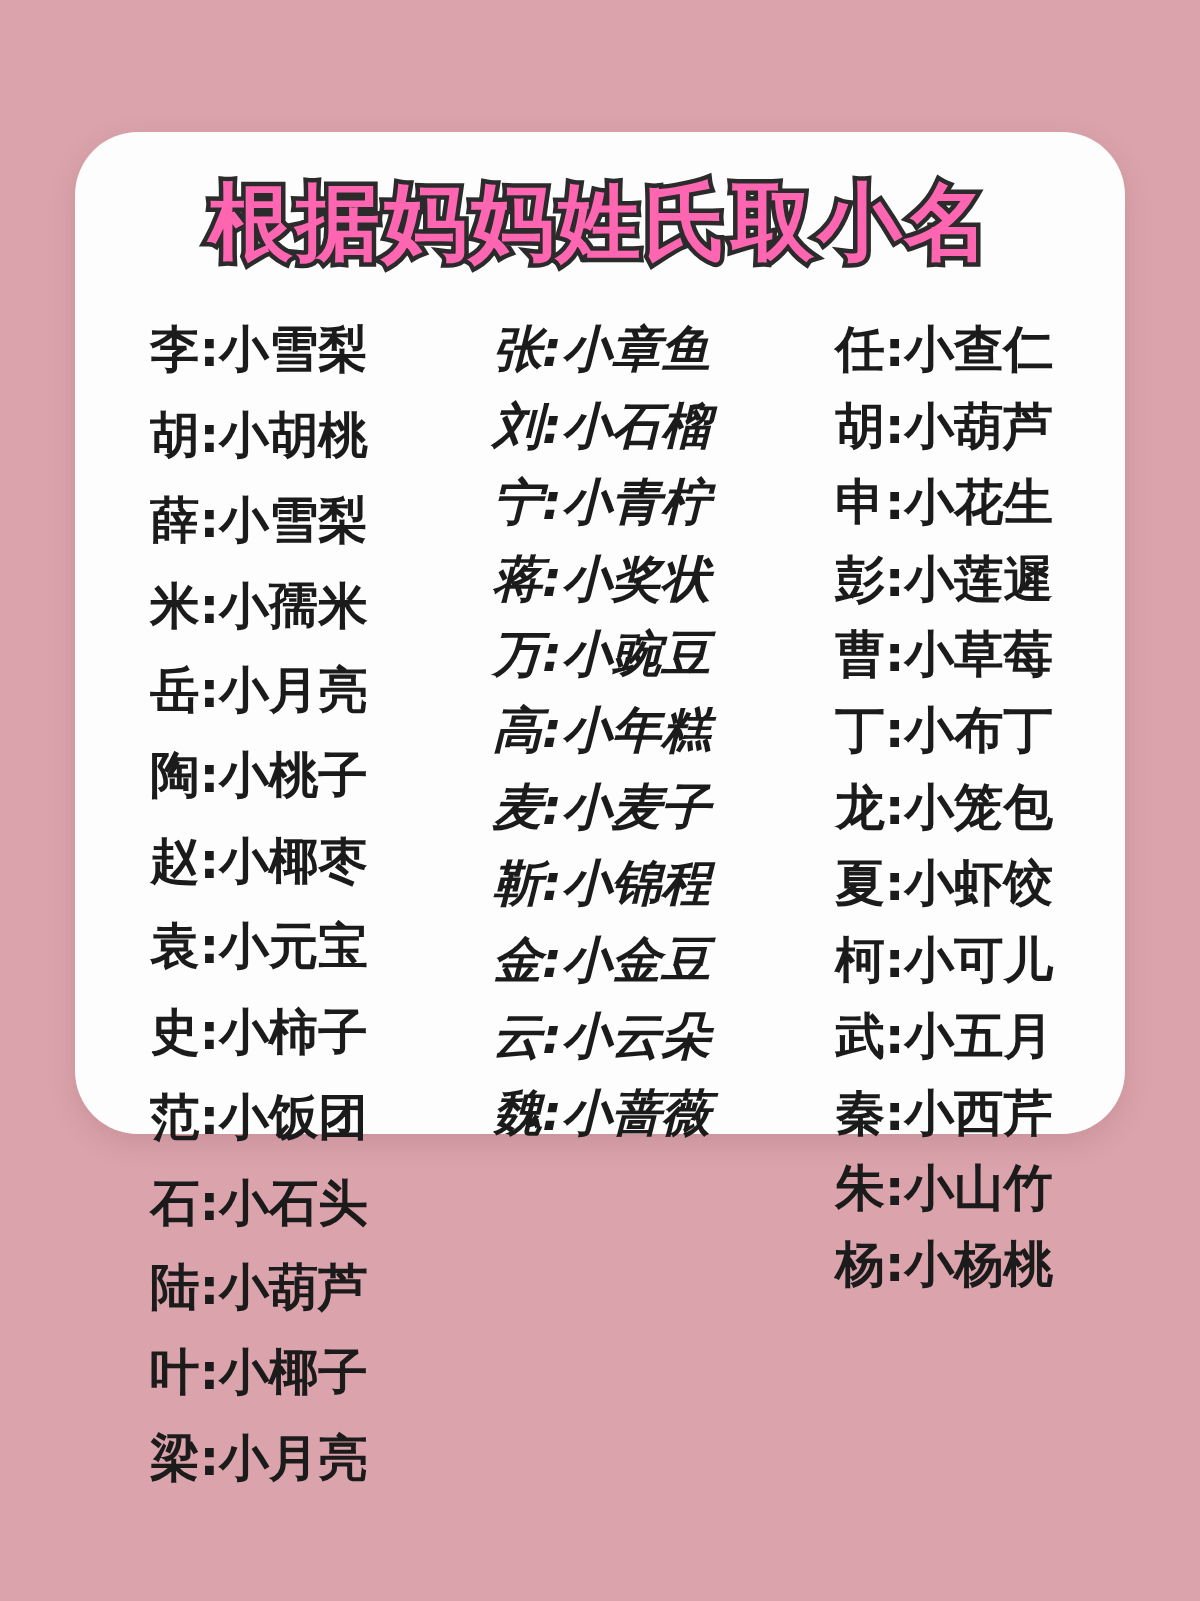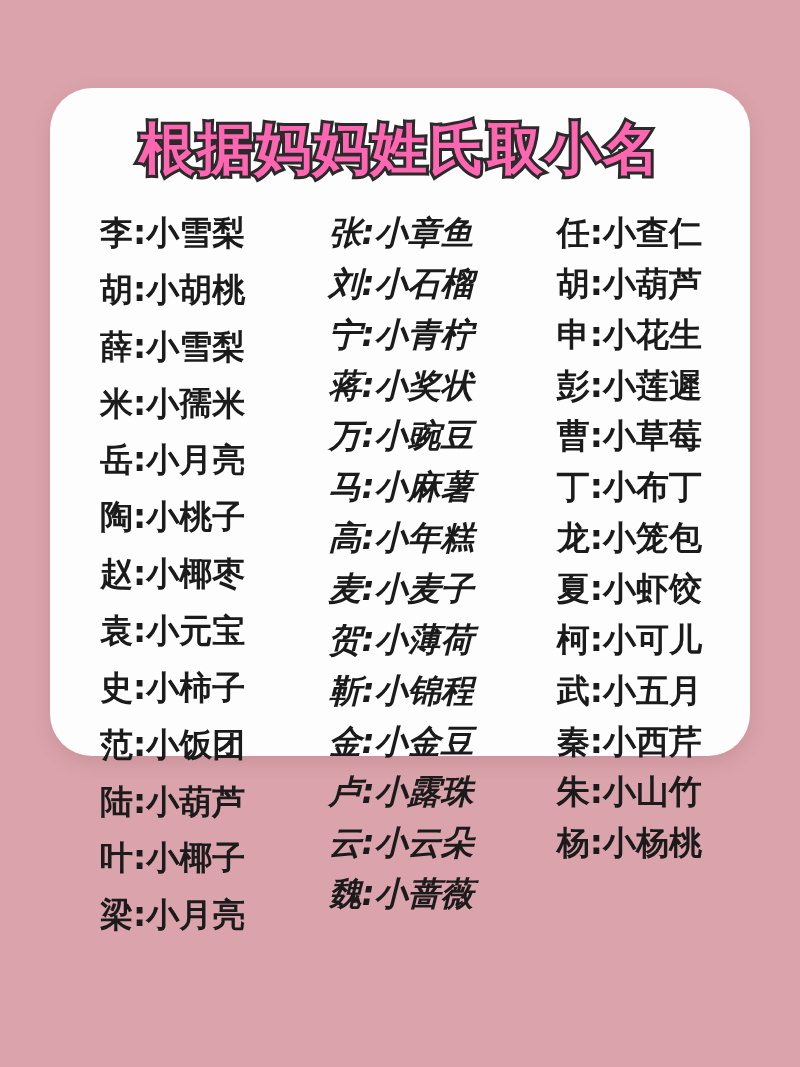--- a/index.html
+++ b/index.html
@@ -80,38 +80,36 @@
       <div class="entry">李:小雪梨</div>
       <div class="entry">胡:小胡桃</div>
       <div class="entry">薛:小雪梨</div>
       <div class="entry">米:小孺米</div>
       <div class="entry">岳:小月亮</div>
       <div class="entry">陶:小桃子</div>
       <div class="entry">赵:小椰枣</div>
       <div class="entry">袁:小元宝</div>
       <div class="entry">史:小柿子</div>
       <div class="entry">范:小饭团</div>
+      <div class="entry">石:小石头</div>
       <div class="entry">陆:小葫芦</div>
       <div class="entry">叶:小椰子</div>
       <div class="entry">梁:小月亮</div>
     </div>
 
     <div class="column col-2">
       <div class="entry">张:小章鱼</div>
       <div class="entry">刘:小石榴</div>
       <div class="entry">宁:小青柠</div>
       <div class="entry">蒋:小奖状</div>
       <div class="entry">万:小豌豆</div>
-      <div class="entry">马:小麻薯</div>
       <div class="entry">高:小年糕</div>
       <div class="entry">麦:小麦子</div>
-      <div class="entry">贺:小薄荷</div>
       <div class="entry">靳:小锦程</div>
       <div class="entry">金:小金豆</div>
-      <div class="entry">卢:小露珠</div>
       <div class="entry">云:小云朵</div>
       <div class="entry">魏:小蔷薇</div>
     </div>
 
     <div class="column col-3">
       <div class="entry">任:小查仁</div>
       <div class="entry">胡:小葫芦</div>
       <div class="entry">申:小花生</div>
       <div class="entry">彭:小莲遲</div>
       <div class="entry">曹:小草莓</div>

